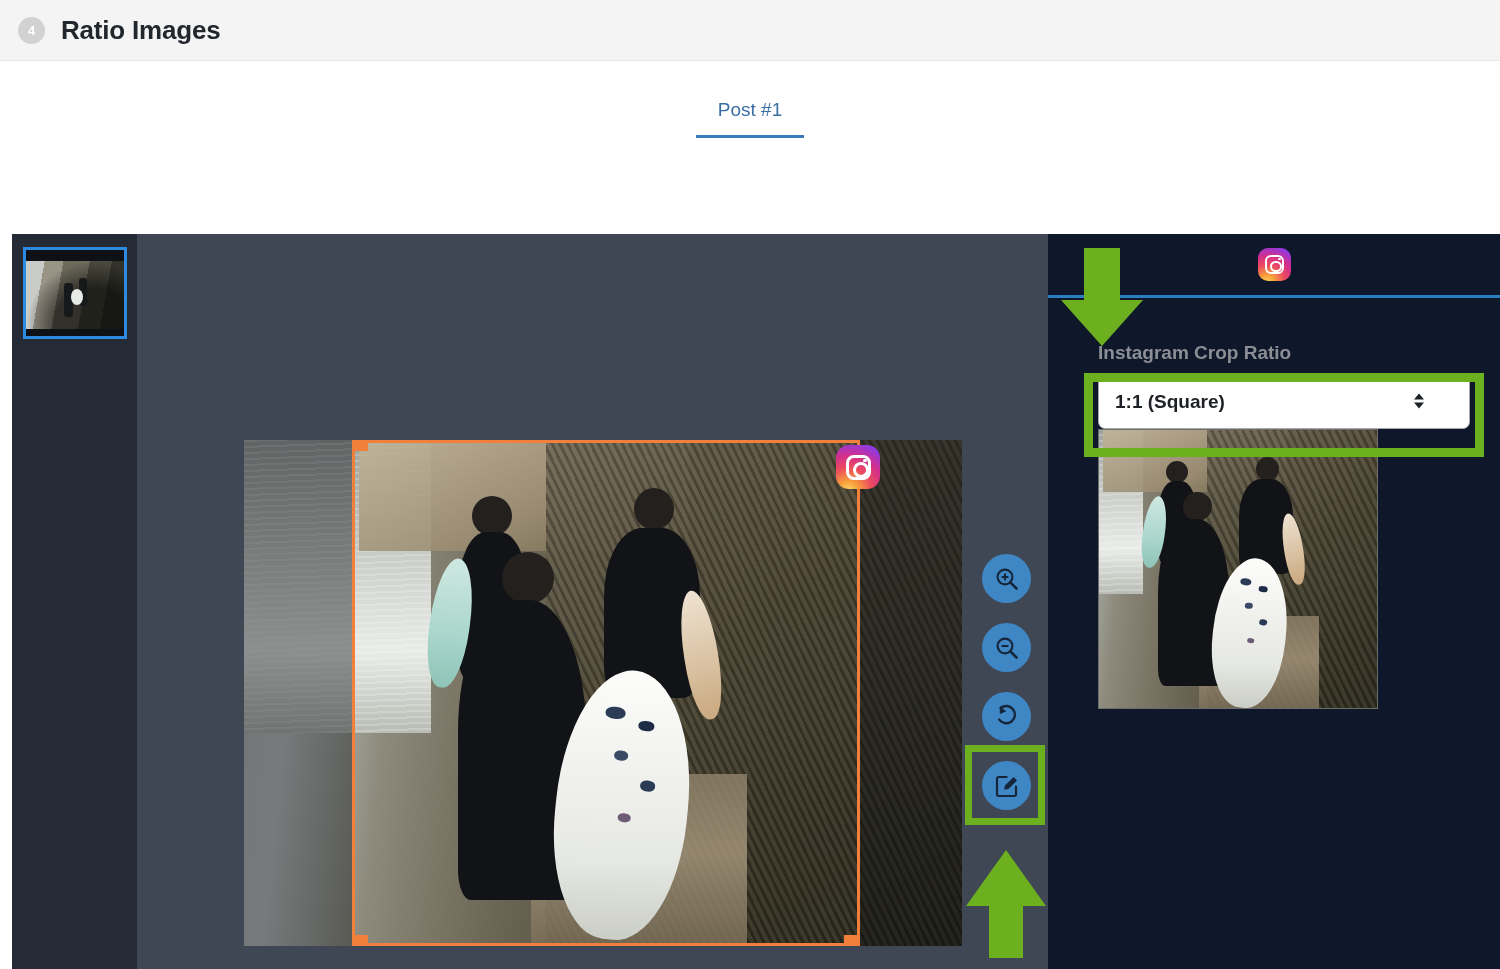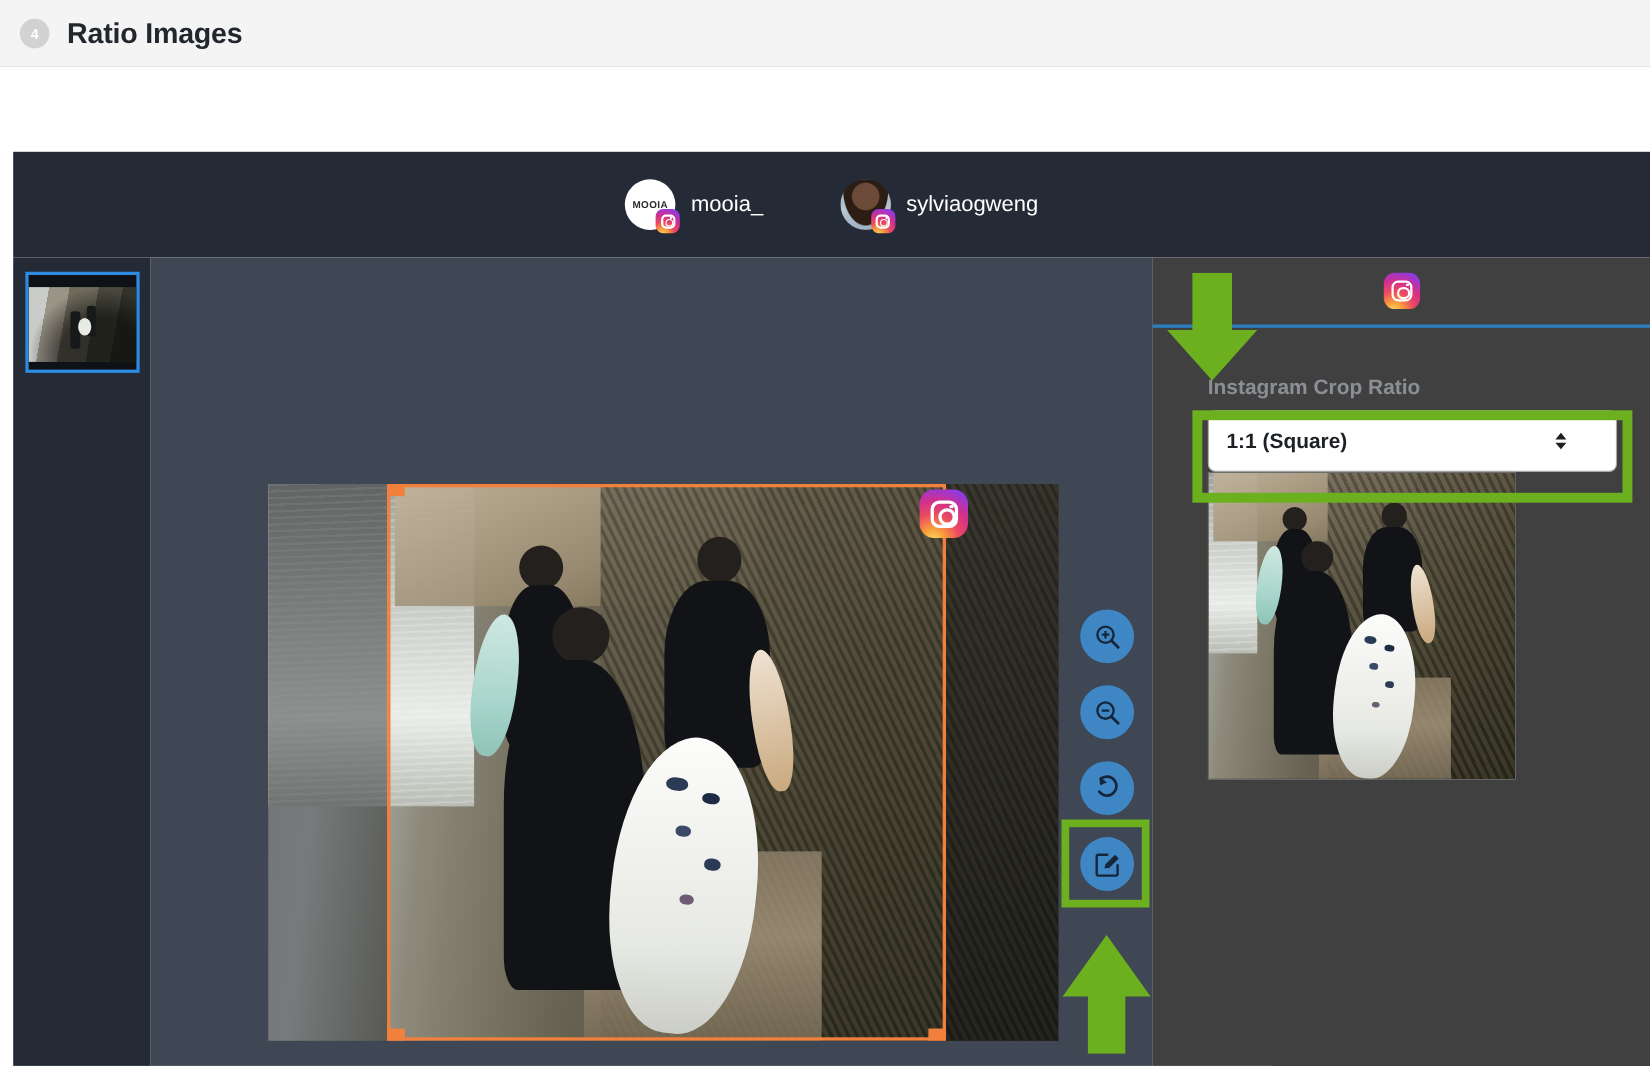--- a/index.html
+++ b/index.html
@@ -189,21 +189,21 @@
     cursor:pointer;
   }
   .tool-btn svg { display:block; }
   .tool-highlight {
     position:absolute; border:7px solid #6cb01f; background:transparent;
   }
 
   
   .right-panel {
     position:absolute; left:1036px; top:0; width:452px; height:735px;
-    background:#404040;
+    background:#0f172a;
   }
   .ig-tab-row { height:61px; display:flex; align-items:center; justify-content:center; }
   .ig-tab-icon {
     width:33px; height:33px; border-radius:10px;
     background: radial-gradient(circle at 28% 105%, #fdd76a 0%, #f8a03b 18%, #ec4b5f 42%, #d32f8c 64%, #8b3ae8 90%);
     display:flex; align-items:center; justify-content:center;
   }
   .ig-tab-icon .ring3 { width:19px; height:19px; border:2.4px solid #fff; border-radius:6px; position:relative; }
   .ig-tab-icon .ring3:before {
     content:""; position:absolute; left:50%; top:50%; width:7.5px; height:7.5px;
@@ -244,43 +244,24 @@
 </head>
 <body>
 
 <div id="app">
 
   <div class="header">
     <div class="step-badge">4</div>
     <div class="header-title">Ratio Images</div>
   </div>
 
-
-  <div class="account-bar">
-    <div class="account">
-      <div class="avatar-wrap">
-        <div class="avatar logo">
-          <span>MOOIA</span>
-        </div>
-        <div class="ig-badge">
-            <div class="ring"></div>
-          </div>
-      </div>
-      <div class="account-name">mooia_</div>
-    </div>
-    <div class="account">
-      <div class="avatar-wrap">
-        <div class="avatar photo"></div>
-        <div class="ig-badge">
-            <div class="ring"></div>
-          </div>
-      </div>
-      <div class="account-name">sylviaogweng</div>
-    </div>
+  <div class="tabstrip">
+    <div class="tab">Post #1</div>
   </div>
+
 
   <div class="editor">
 
     <div class="thumb-rail">
       <div class="thumb">
         <div class="thumb-img">
           <div class="fig" style="left:38px;top:22px;width:9px;height:34px;"></div>
           <div class="fig" style="left:53px;top:17px;width:8px;height:28px;"></div>
           <div class="fig" style="left:45px;top:28px;width:12px;height:16px;background:#e8eae6;border-radius:50%;"></div>
         </div>

